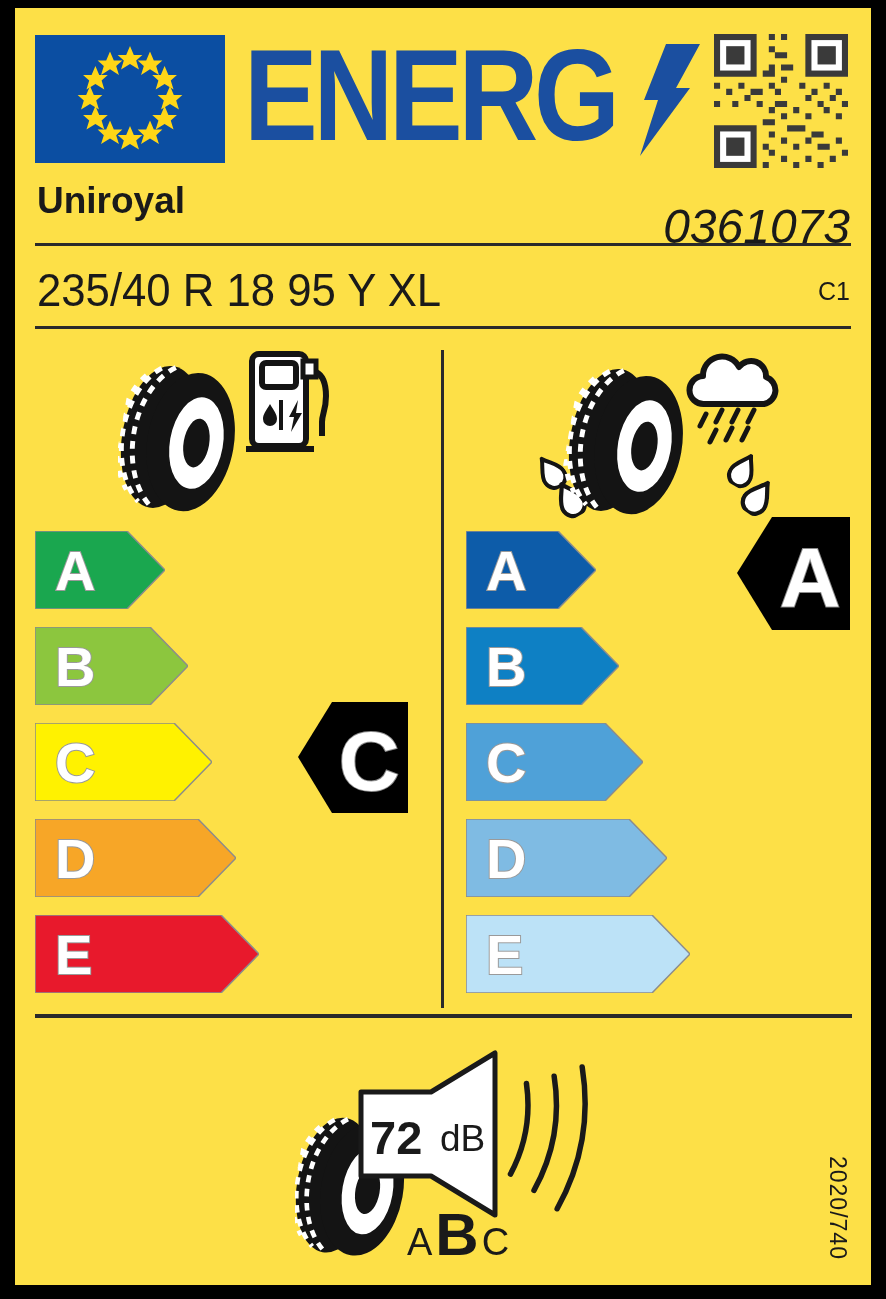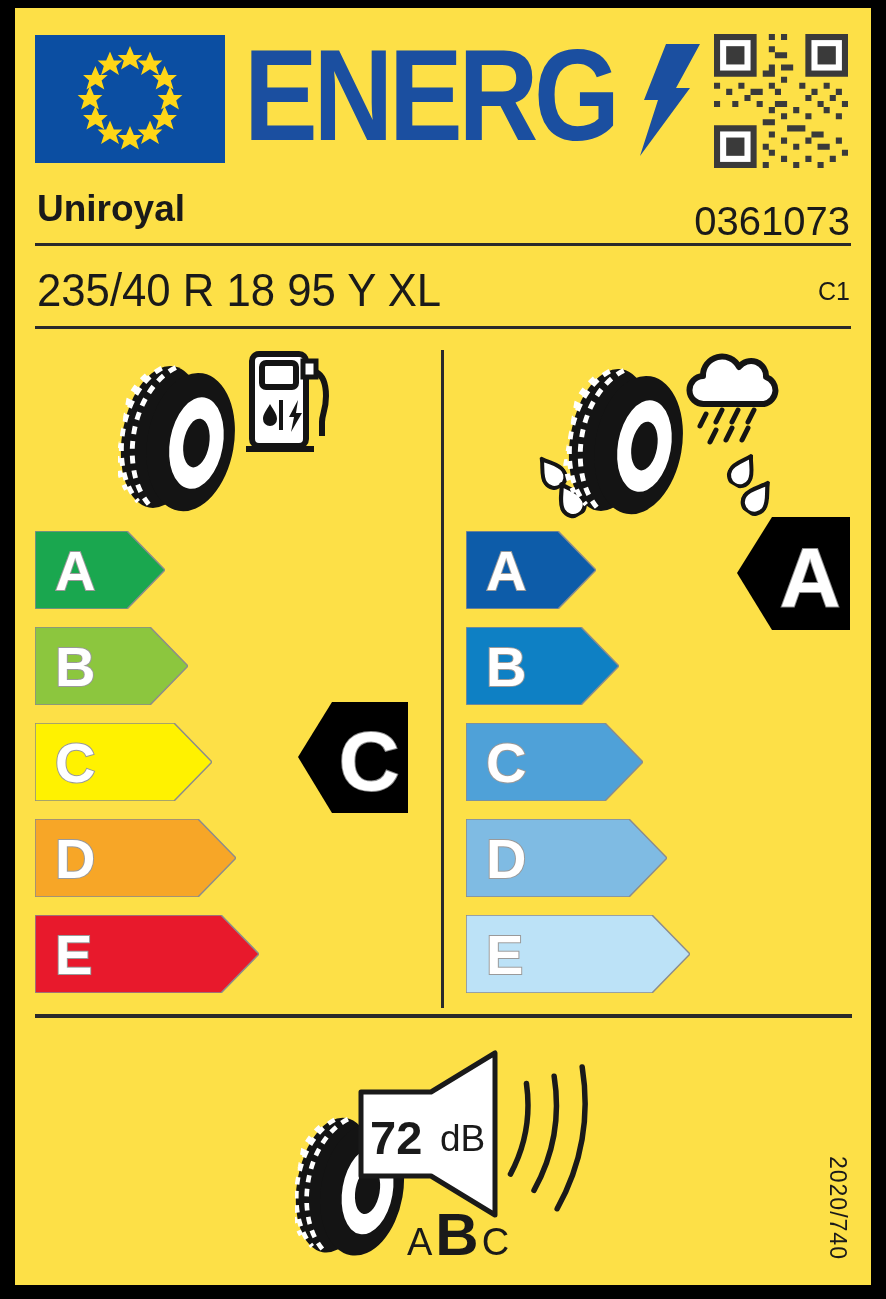--- a/index.html
+++ b/index.html
@@ -8,22 +8,22 @@
   .frame{position:absolute;inset:0;border-style:solid;border-color:#000;
          border-width:8px 15px 14px 15px;pointer-events:none;z-index:50;}
   .abs{position:absolute;}
   
   .eu-flag{left:35px;top:35px;}
   .energ{left:244px;top:30px;font-size:130px;font-weight:bold;letter-spacing:-5px;
          transform:scaleX(0.85);transform-origin:left top;line-height:1.0;}
   .bolt{left:636px;top:44px;}
   .qr{left:714px;top:34px;}
   
-  .brand{left:37px;top:188px;font-size:37px;font-weight:bold;}
-  .label-id{right:36px;top:199px;font-size:40px;}
+  .brand{left:37px;top:180px;font-size:37px;font-weight:bold;}
+  .label-id{right:36px;top:199px;font-size:48px;font-style:italic;}
   .rule{background:#2a2a2a;}
   .rule1{left:35px;top:243px;width:816px;height:3px;}
   .size{left:37px;top:263px;font-size:46px;transform:scaleX(0.95);transform-origin:left top;}
   .tyre-class{right:36px;top:277px;font-size:25px;}
   .rule2{left:35px;top:326px;width:816px;height:3px;}
   
   .divider{left:441px;top:350px;width:3px;height:658px;background:#2a2a2a;}
   .fuel-icon-svg{left:118px;top:348px;}
   .wet-icon-svg{left:532px;top:346px;}
   .class-arrow{position:absolute;}

